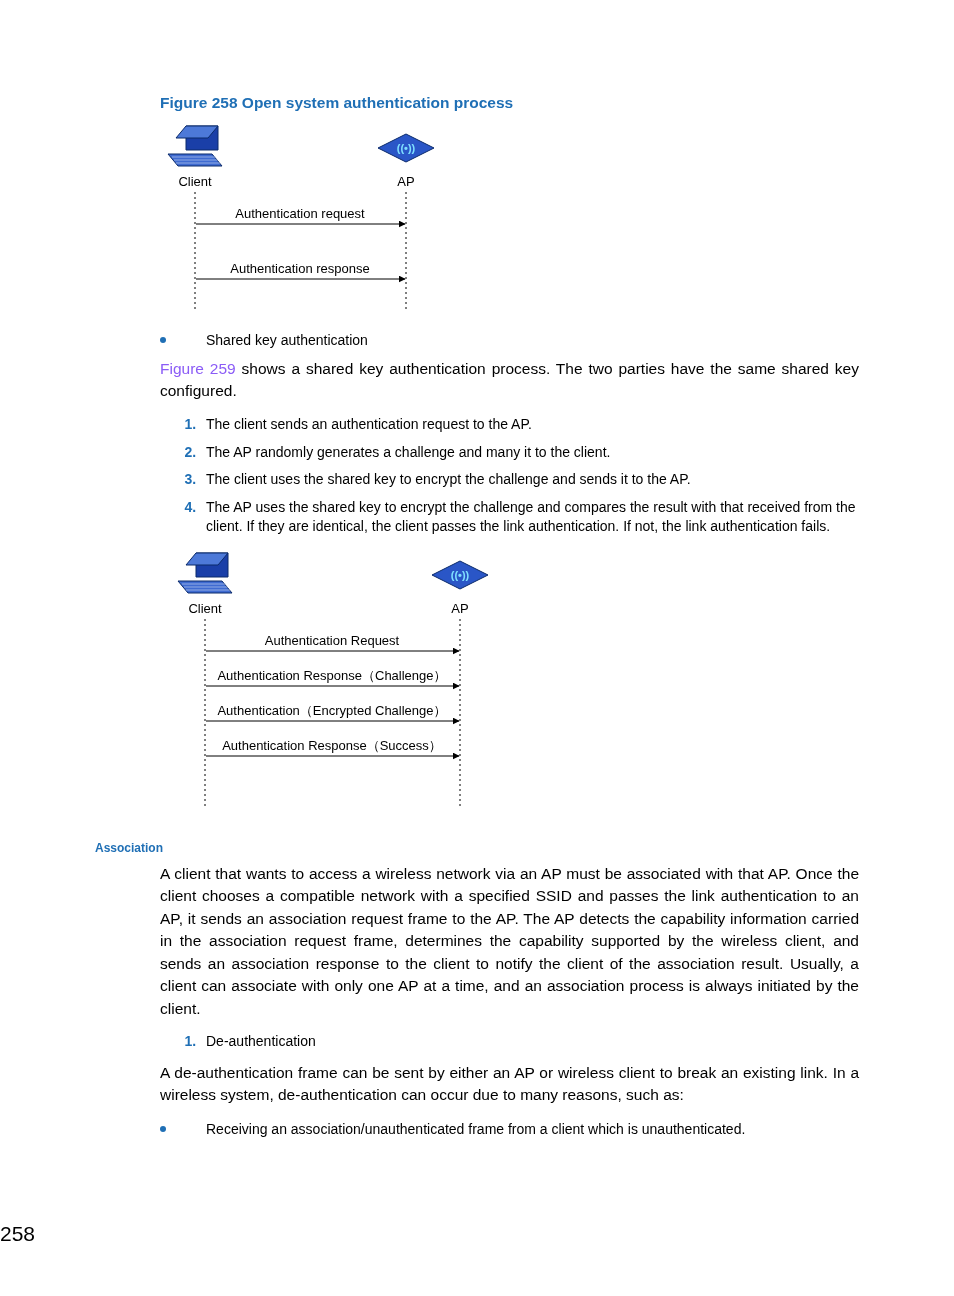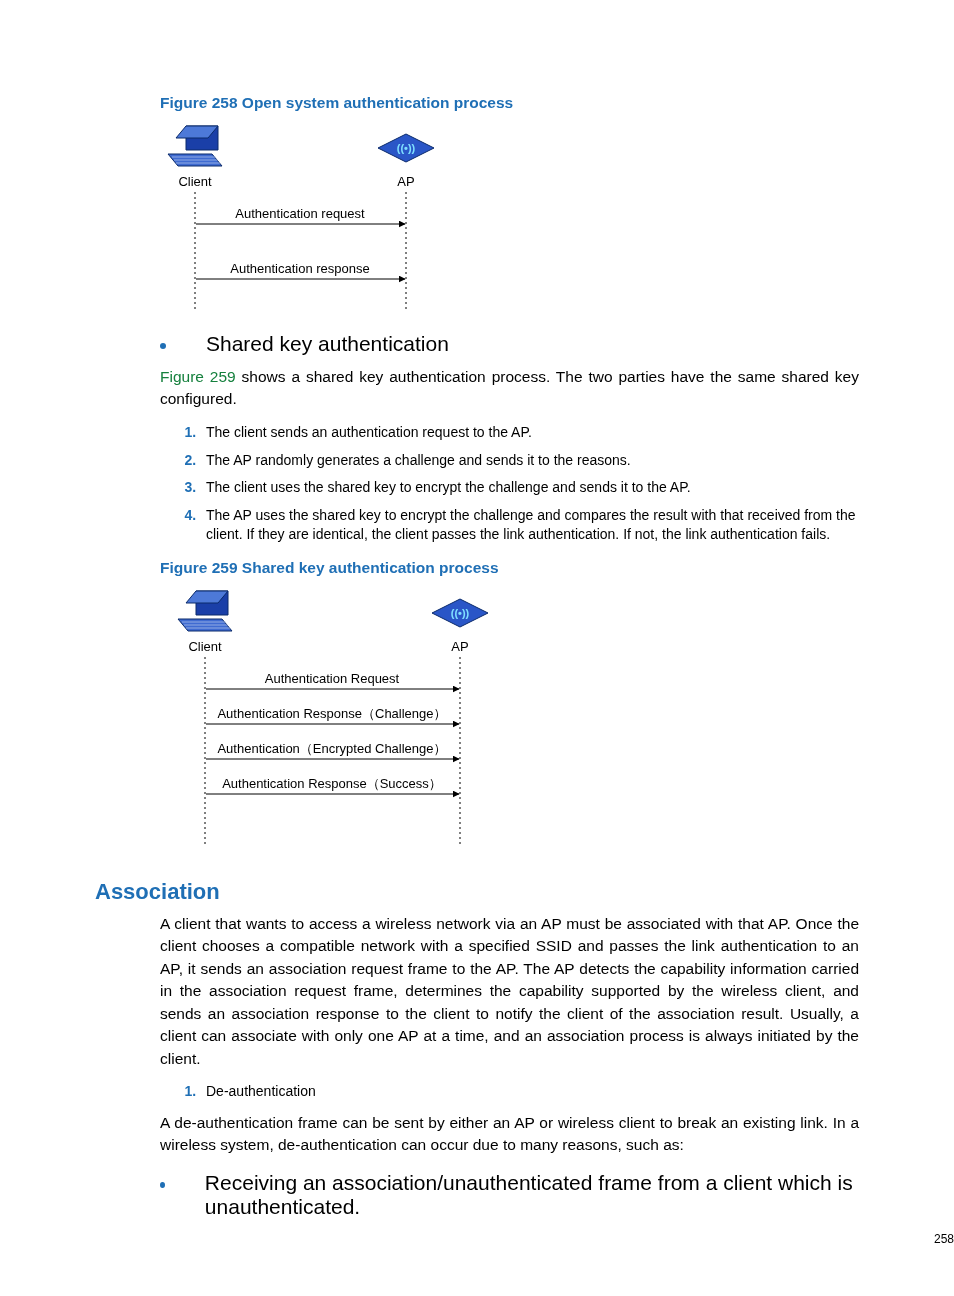--- a/index.html
+++ b/index.html
@@ -24,64 +24,64 @@
     font-size: 15.5px;
     margin: 0 0 6px 65px;
   }
   .figwrap {
     margin-left: 65px;
   }
   .bullet-line {
     display: flex;
     align-items: baseline;
     margin: 14px 0 6px 65px;
-    font-size: 21px;
+    font-size: 14px;
   }
   .bullet-dot {
     display: inline-block;
     width: 6px; height: 6px;
     border-radius: 50%;
     background: #1f6fb5;
     margin-right: 40px;
     position: relative;
     top: -2px;
   }
   .para {
     margin: 10px 0 0 65px;
     font-size: 15.5px;
     line-height: 1.45;
     text-align: justify;
   }
-  .xref { color: #15803d; }
+  .xref { color: #8b5cf6; }
   ol.numlist {
     margin: 12px 0 0 65px;
     padding: 0 0 0 40px;
     font-size: 14px;
   }
   ol.numlist > li {
     margin-bottom: 8px;
     line-height: 1.4;
     padding-left: 6px;
   }
   ol.numlist > li::marker {
     color: #1f6fb5;
     font-weight: bold;
   }
   .h2blue {
     color: #1f6fb5;
     font-weight: bold;
-    font-size: 22px;
+    font-size: 12px;
     margin: 26px 0 8px 0;
   }
   .pagenum {
     position: absolute;
     bottom: 50px;
     left: 0; right: 0;
-    text-align: right;
-    font-size: 12px;
+    text-align: left;
+    font-size: 21px;
   }
 
   
   .seq {
     position: relative;
     margin-top: 6px;
   }
   .seq-label { font-size: 13px; font-family: Arial, sans-serif; }
 </style>
 </head>
@@ -143,26 +143,25 @@
     <span class="bullet-dot"></span>
     <span>Shared key authentication</span>
   </div>
 
   <p class="para">
     <span class="xref">Figure 259</span><span> shows a shared key authentication process. The two parties have the same shared key configured.</span>
   </p>
 
   <ol class="numlist">
     <li>The client sends an authentication request to the AP.</li>
-    <li>The AP randomly generates a challenge and sends it to the reasons.</li>
+    <li>The AP randomly generates a challenge and many it to the client.</li>
     <li>The client uses the shared key to encrypt the challenge and sends it to the AP.</li>
     <li>The AP uses the shared key to encrypt the challenge and compares the result with that received from the client. If they are identical, the client passes the link authentication. If not, the link authentication fails.</li>
   </ol>
 
-  <div class="figcap" style="margin-top:14px">Figure 259 Shared key authentication process</div>
 
   <div class="figwrap">
     <svg class="seq" width="330" height="260" viewBox="0 0 330 260">
 
       <g transform="translate(18,0)">
         <polygon points="18,2 50,2 50,26 18,26" fill="#1a3fa8" stroke="#0a2a6b"></polygon>
         <polygon points="18,2 50,2 40,14 8,14" fill="#4d79d8" stroke="#0a2a6b"></polygon>
         <polygon points="0,30 44,30 54,42 10,42" fill="#3f6bd1" stroke="#0a2a6b"></polygon>
         <g stroke="#c9d7f3" stroke-width="0.6">
           <line x1="4" y1="33" x2="48" y2="33"></line>

